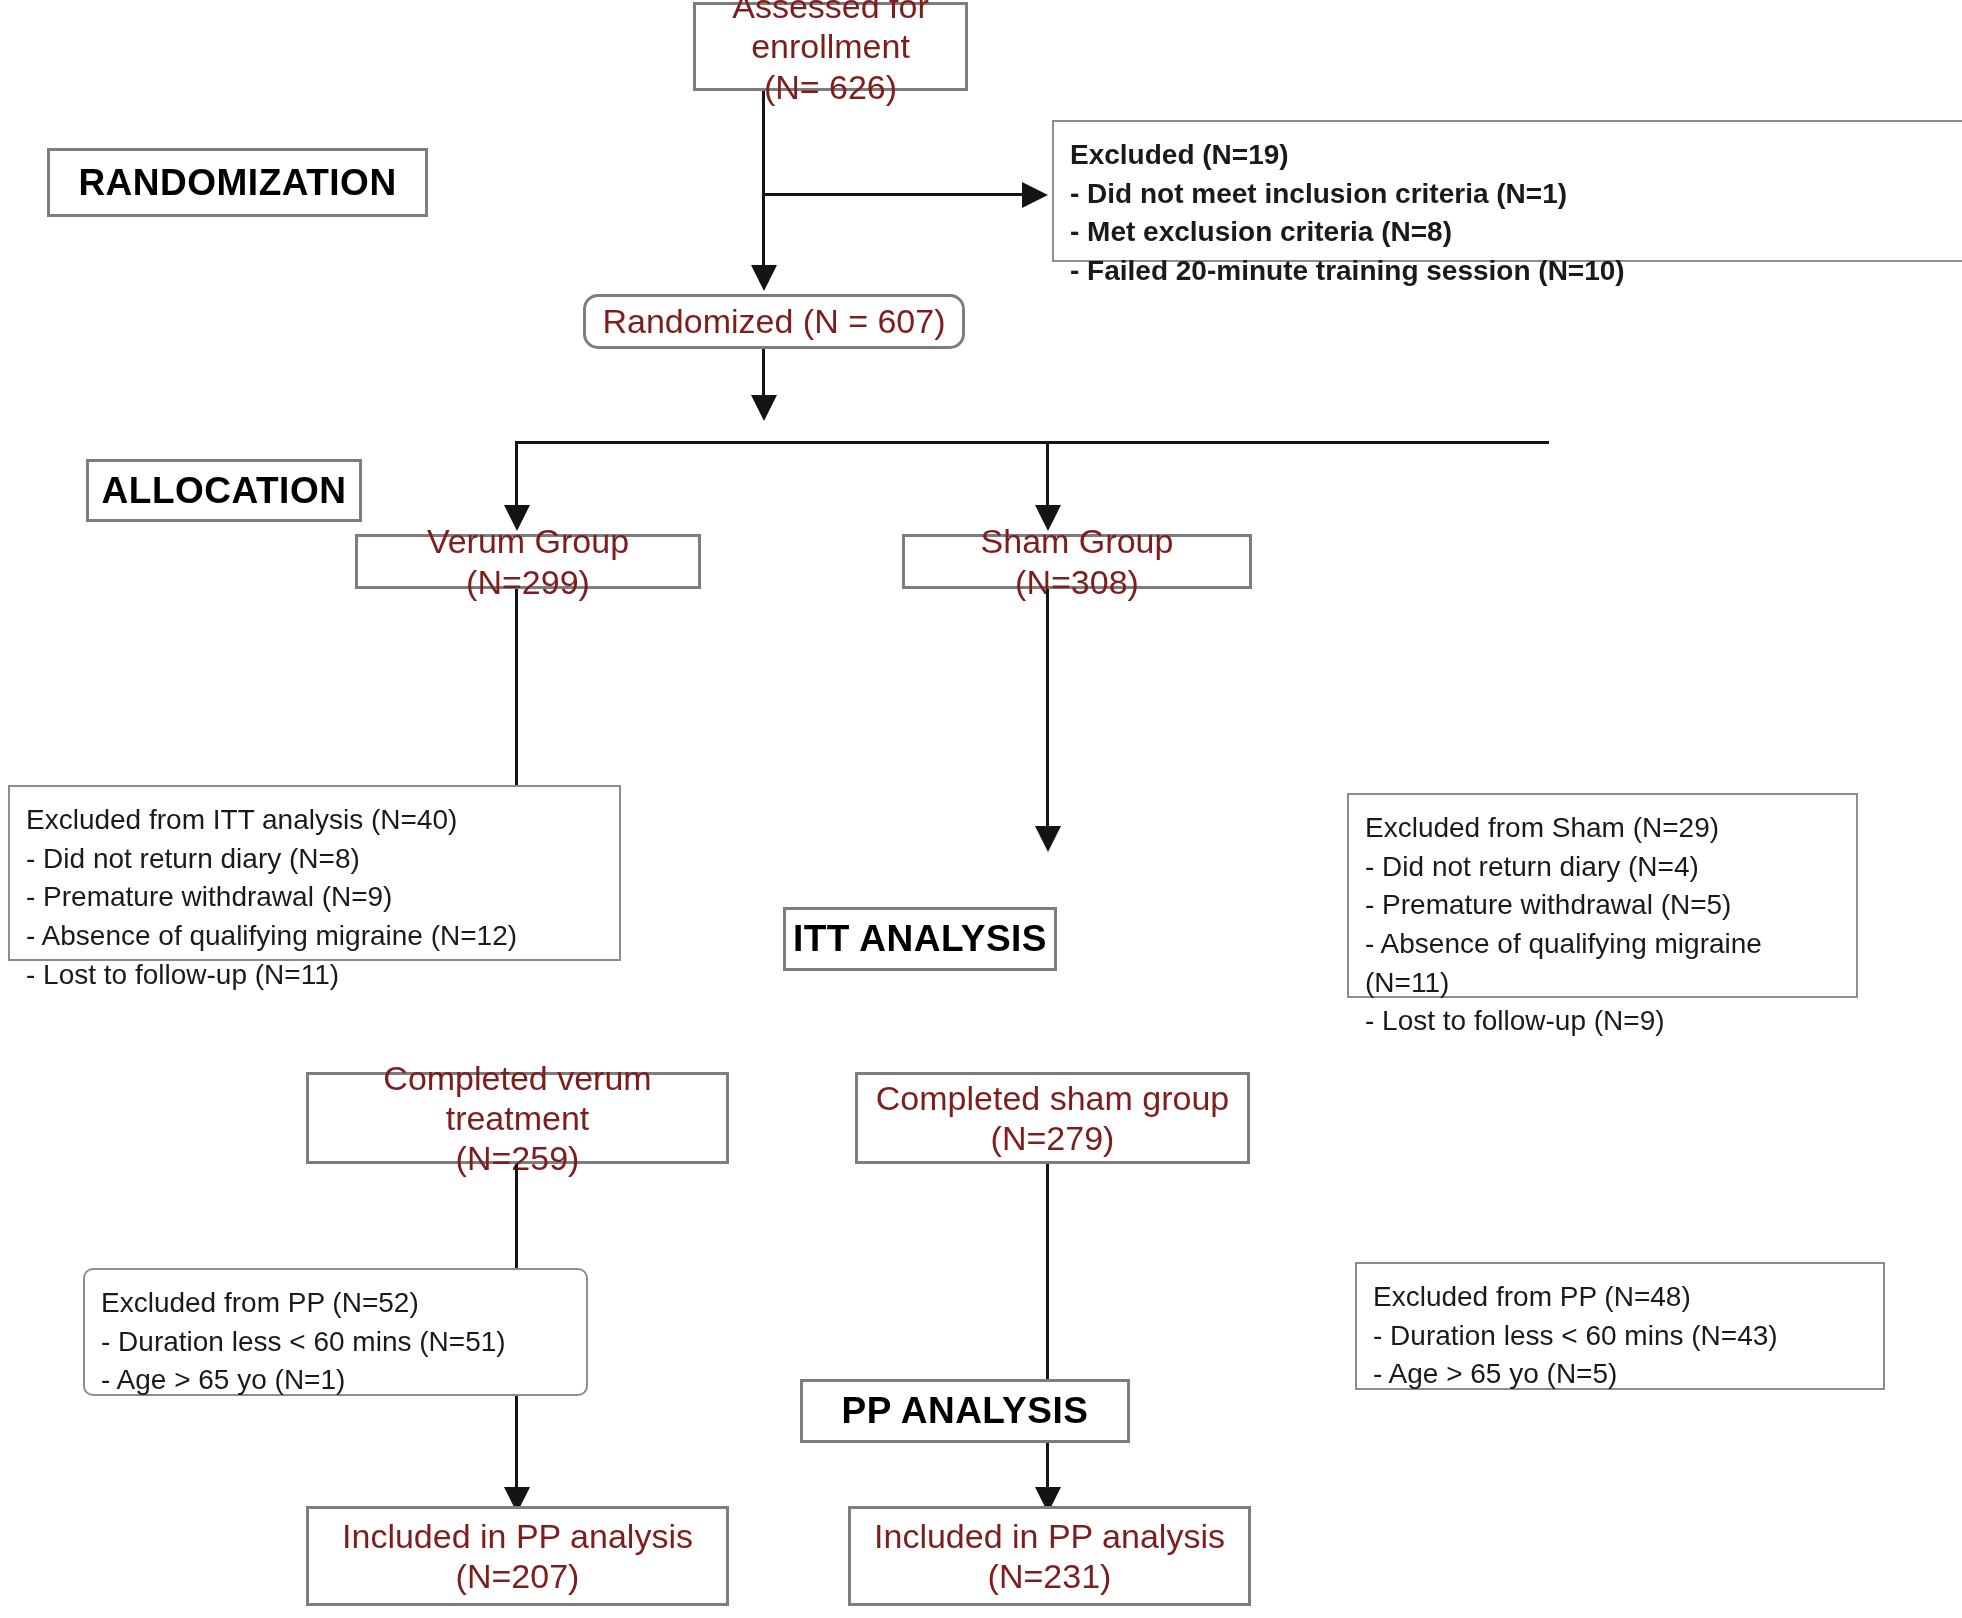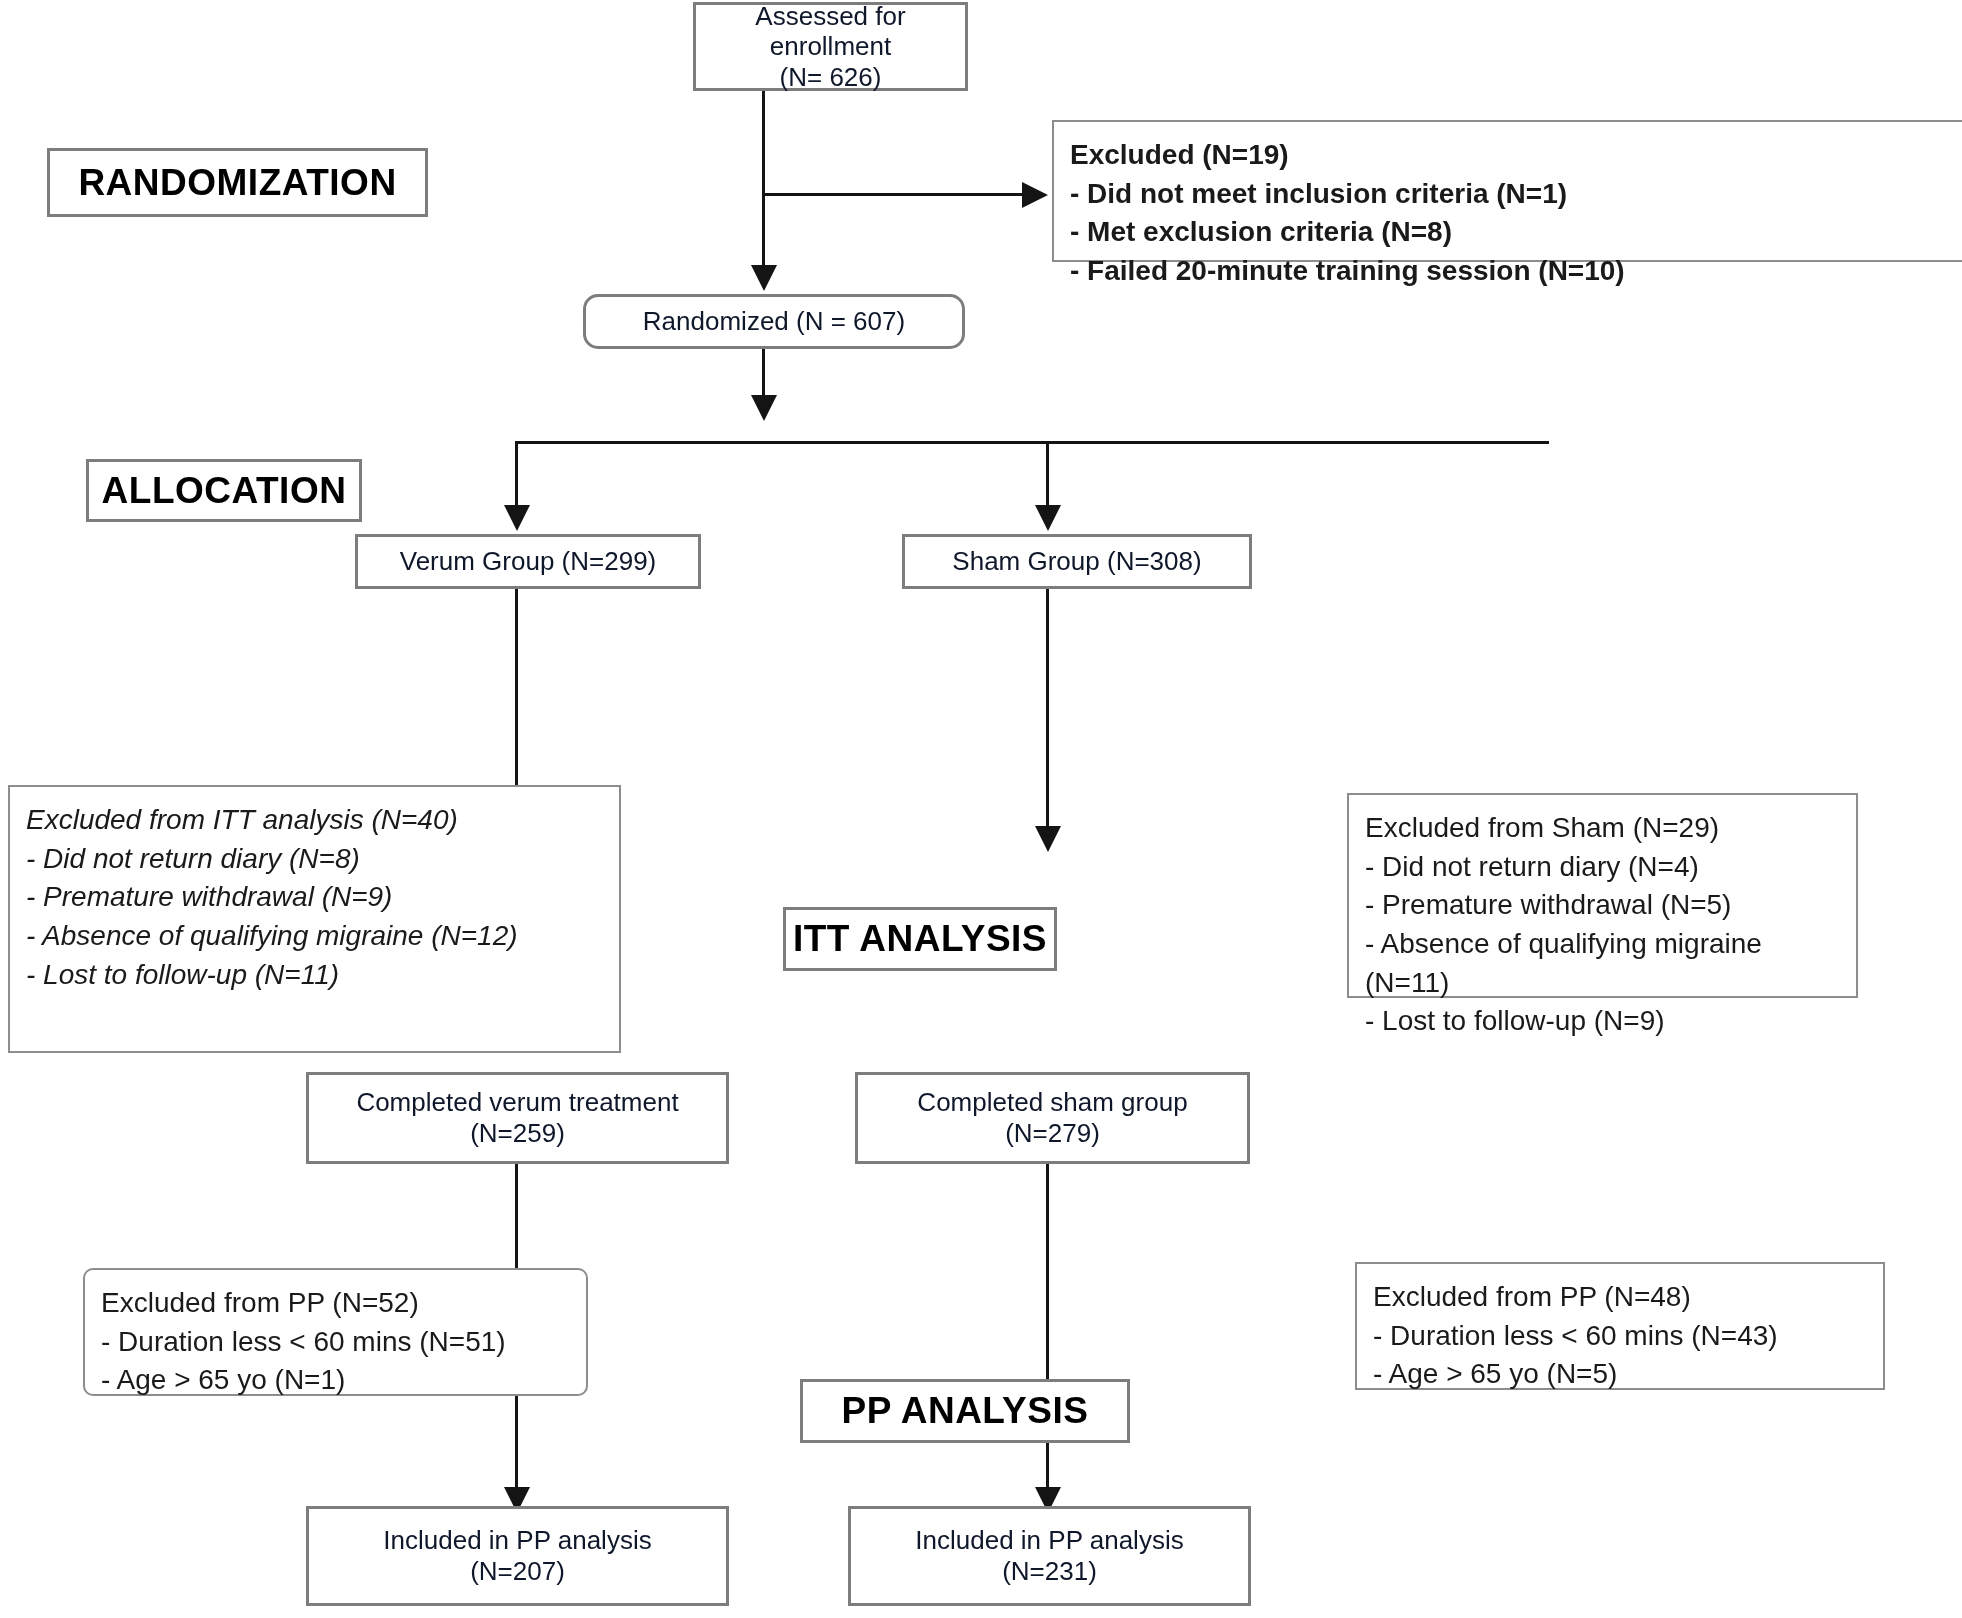--- a/index.html
+++ b/index.html
@@ -22,22 +22,22 @@
   .node {
     position: absolute;
     box-sizing: border-box;
     background: #ffffff;
     border: 3px solid #7d7d7d;
     display: flex;
     align-items: center;
     justify-content: center;
     text-align: center;
     line-height: 1.18;
-    font-size: 26px;
-    color: #0f172a;
+    font-size: 34px;
+    color: #7f1d1d;
     white-space: pre-line;
     padding: 2px 10px;
   }
   .stage-label {
     position: absolute;
     box-sizing: border-box;
     background: #ffffff;
     border: 3px solid #7d7d7d;
     display: flex;
     align-items: center;
@@ -126,21 +126,21 @@
   <div class="node" style="left:355px; top:534px; width:346px; height:55px;">Verum Group (N=299)</div>
 
   <div class="node" style="left:902px; top:534px; width:350px; height:55px;">Sham Group (N=308)</div>
 
   <div class="vline" style="left:515px; top:589px; width:3px; height:243px;"></div>
   <div class="arrow-down" style="left:504px; top:826px;"></div>
 
   <div class="vline" style="left:1046px; top:589px; width:3px; height:243px;"></div>
   <div class="arrow-down" style="left:1035px; top:826px;"></div>
 
-  <div class="sidebox" style="left:8px; top:785px; width:613px; height:268px;font-style:italic;">Excluded from ITT analysis (N=40)
+  <div class="sidebox" style="left:8px; top:785px; width:613px; height:176px;">Excluded from ITT analysis (N=40)
 - Did not return diary (N=8)
 - Premature withdrawal (N=9)
 - Absence of qualifying migraine (N=12)
 - Lost to follow-up (N=11)</div>
 
   <div class="sidebox" style="left:1347px; top:793px; width:511px; height:205px;">Excluded from Sham (N=29)
 - Did not return diary (N=4)
 - Premature withdrawal (N=5)
 - Absence of qualifying migraine (N=11)
 - Lost to follow-up (N=9)</div>

